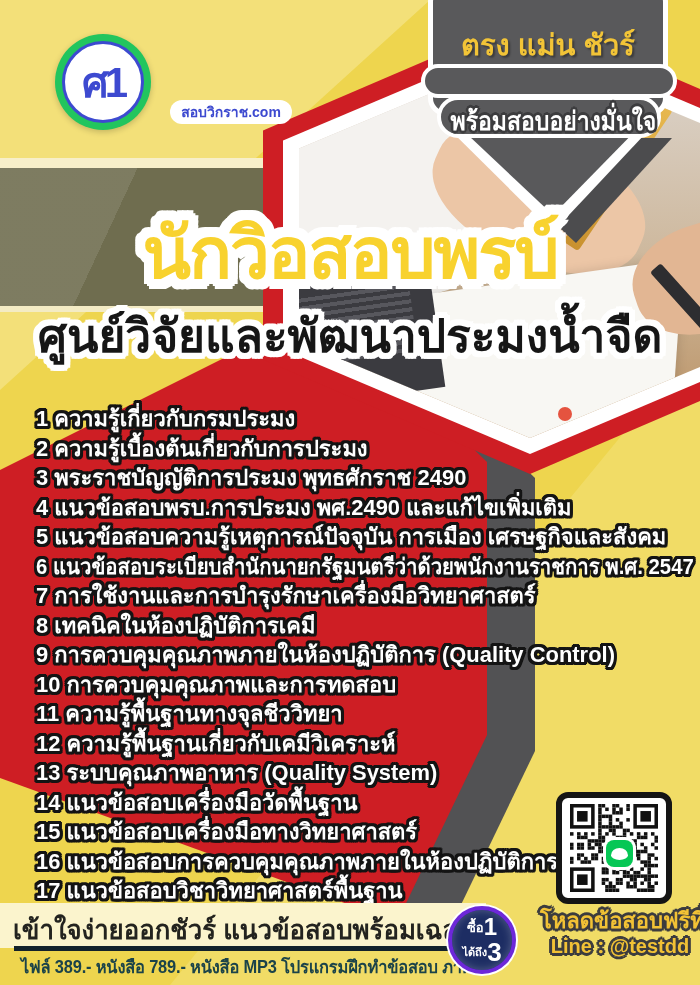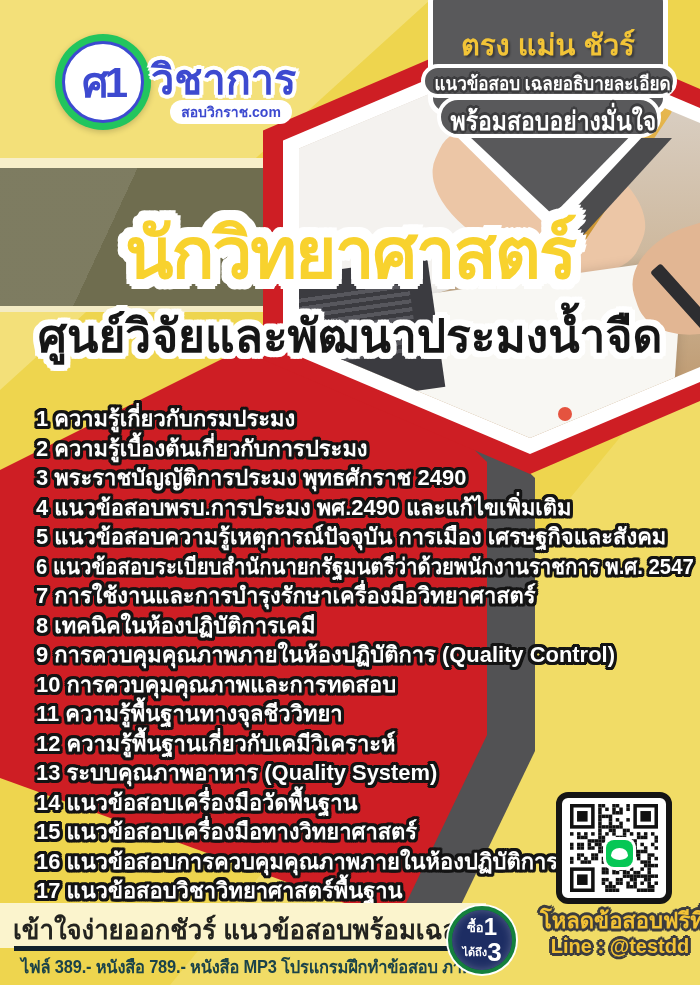--- a/index.html
+++ b/index.html
@@ -88,21 +88,21 @@
     display:flex;align-items:center;justify-content:center;box-shadow:0 0 0 3px #fff;}
   .line-bubble{width:17px;height:12px;background:#fff;border-radius:50% 50% 50% 50%/60% 60% 40% 40%;}
 
   
   .tag-band{left:0;top:903px;width:486px;height:45px;background:#fbf4cd;}
   .tagline{left:0;top:908px;width:486px;text-align:center;font-size:27px;font-weight:bold;color:#23231f;}
   .divider{left:14px;top:946px;width:464px;height:5px;background:#13222b;}
   .pricing{left:6px;top:953px;width:472px;text-align:center;font-size:17.5px;font-weight:bold;color:#1b4349;letter-spacing:-.2px;}
 
   .offer{left:448px;top:906px;width:68px;height:68px;border-radius:50%;background:#1d2d63;
-    border:4px solid #15803d;box-shadow:0 0 0 2px #fff,inset 0 0 10px rgba(255,255,255,.25);box-sizing:border-box;
+    border:4px solid #6d28d9;box-shadow:0 0 0 2px #fff,inset 0 0 10px rgba(255,255,255,.25);box-sizing:border-box;
     display:flex;flex-direction:column;align-items:center;justify-content:center;color:#fff;font-weight:bold;line-height:1;}
   .offer .row{display:flex;align-items:center;}
   .offer .sm1{font-size:13px;} .offer .big1{font-size:24px;}
   .offer .sm2{font-size:11px;} .offer .big2{font-size:26px;}
 
   .promo{left:540px;top:909px;width:160px;text-align:center;font-weight:bold;color:#f2c235;}
   .promo-l1{font-size:22px;line-height:24px;}
   .promo-l2{font-size:20px;line-height:26px;}
 </style>
 </head>
@@ -140,30 +140,28 @@
     </div>
   </div>
 
   <div class="full vshadow"></div>
   <div class="full vwhite"></div>
   <div class="full vgray"></div>
   <div class="abs badge-rect"></div>
   <div class="abs badge-pill2"></div>
   <div class="abs badge-pill3"></div>
   <div class="abs badge-l1"><span class="nowrap">ตรง แม่น ชัวร์</span></div>
-  <div class="abs badge-l2 outline-small"><span class="nowrap" style="transform-origin: center center; transform: scaleX(0.897338);">แนวข้อสอบ เฉลยอธิบายละเอียด</span></div>
   <div class="abs badge-l3 outline-small"><span class="nowrap" style="transform-origin: center center; transform: scaleX(0.88412);">พร้อมสอบอย่างมั่นใจ</span></div>
 
   <div class="abs logo-circle">
     <div class="logo-inner">ศ1</div>
   </div>
-  <div class="abs logo-name"><span class="nowrap" style="transform-origin: center center; transform: scaleX(0.986395);">วิชาการ</span></div>
   <div class="abs logo-pill">สอบวิกราช.com</div>
 
-  <div class="abs title"><span class="nowrap">นักวิทยาศาสตร์</span></div>
+  <div class="abs title"><span class="nowrap">นักวิอสอบพรบ์</span></div>
   <div class="abs subtitle"><span class="nowrap">ศูนย์วิจัยและพัฒนาประมงน้ำจืด</span></div>
 
   <div class="abs topics">
       <div class="list-item outline-dark" style="transform-origin: left center; transform: scaleX(0.99697);">1 ความรู้เกี่ยวกับกรมประมง</div>
       <div class="list-item outline-dark" style="transform-origin: left center; transform: scaleX(0.99697);">2 ความรู้เบื้องต้นเกี่ยวกับการประมง</div>
       <div class="list-item outline-dark" style="transform-origin: left center; transform: scaleX(0.99697);">3 พระราชบัญญัติการประมง พุทธศักราช 2490</div>
       <div class="list-item outline-dark" style="transform-origin: left center; transform: scaleX(0.99697);">4 แนวข้อสอบพรบ.การประมง พศ.2490 และแก้ไขเพิ่มเติม</div>
       <div class="list-item outline-dark" style="transform-origin: left center; transform: scaleX(0.99697);">5 แนวข้อสอบความรู้เหตุการณ์ปัจจุบัน การเมือง เศรษฐกิจและสังคม</div>
       <div class="list-item outline-dark" style="transform-origin: left center; transform: scaleX(0.924157);">6 แนวข้อสอบระเบียบสำนักนายกรัฐมนตรีว่าด้วยพนักงานราชการ พ.ศ. 2547</div>
       <div class="list-item outline-dark" style="transform-origin: left center; transform: scaleX(0.99697);">7 การใช้งานและการบำรุงรักษาเครื่องมือวิทยาศาสตร์</div>

